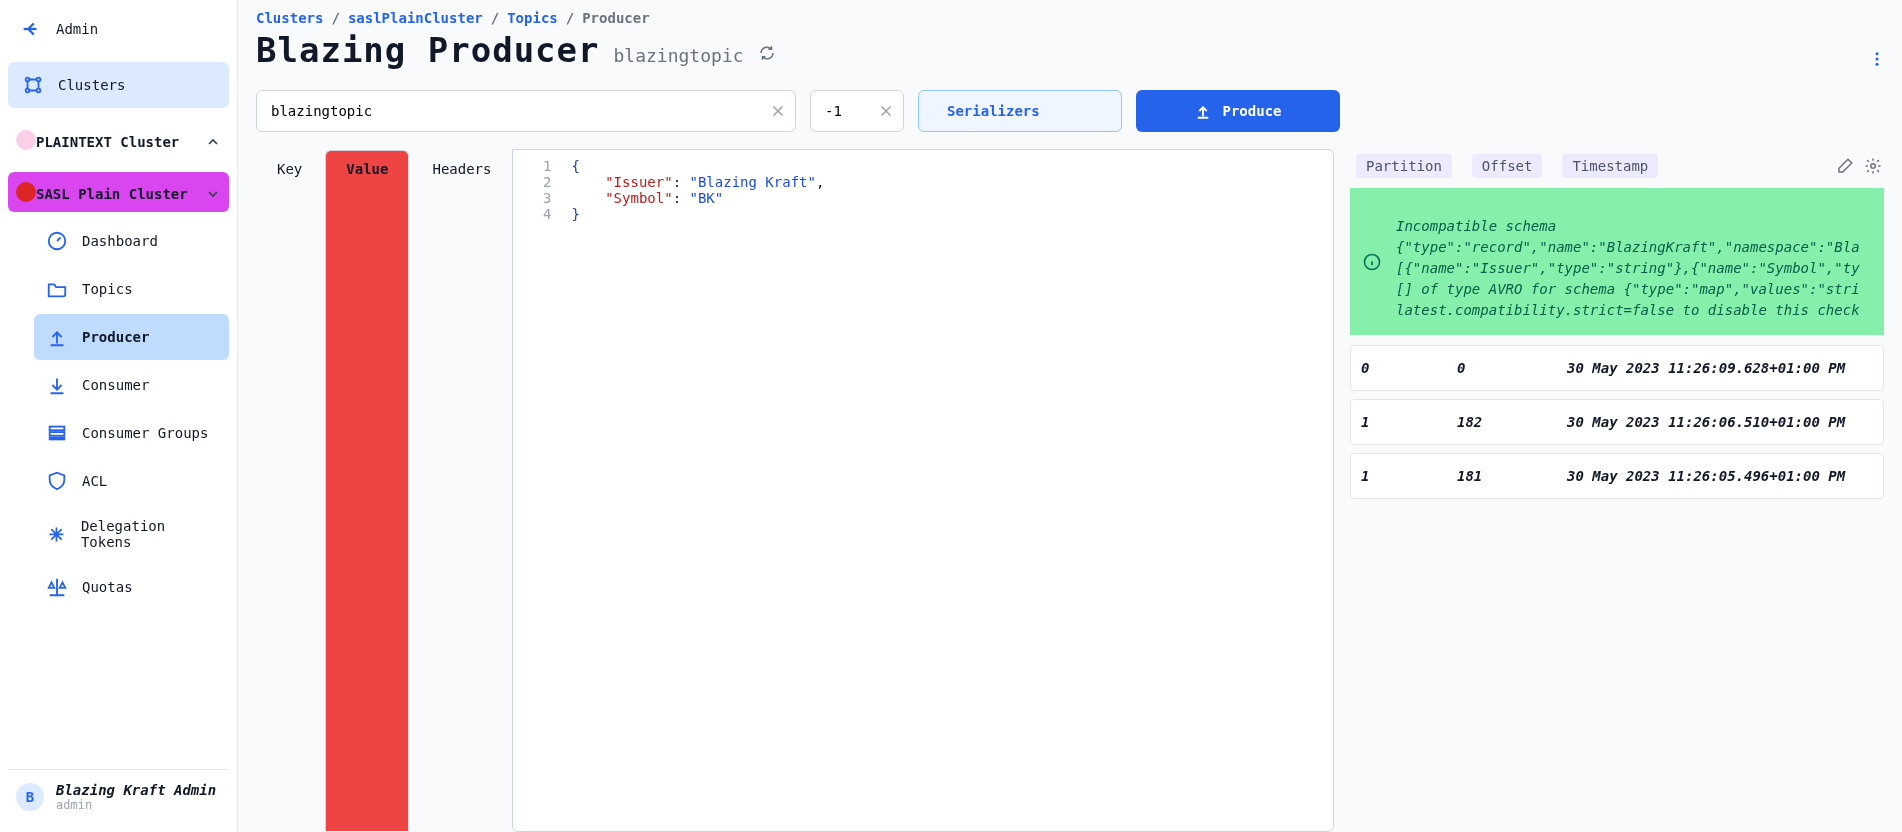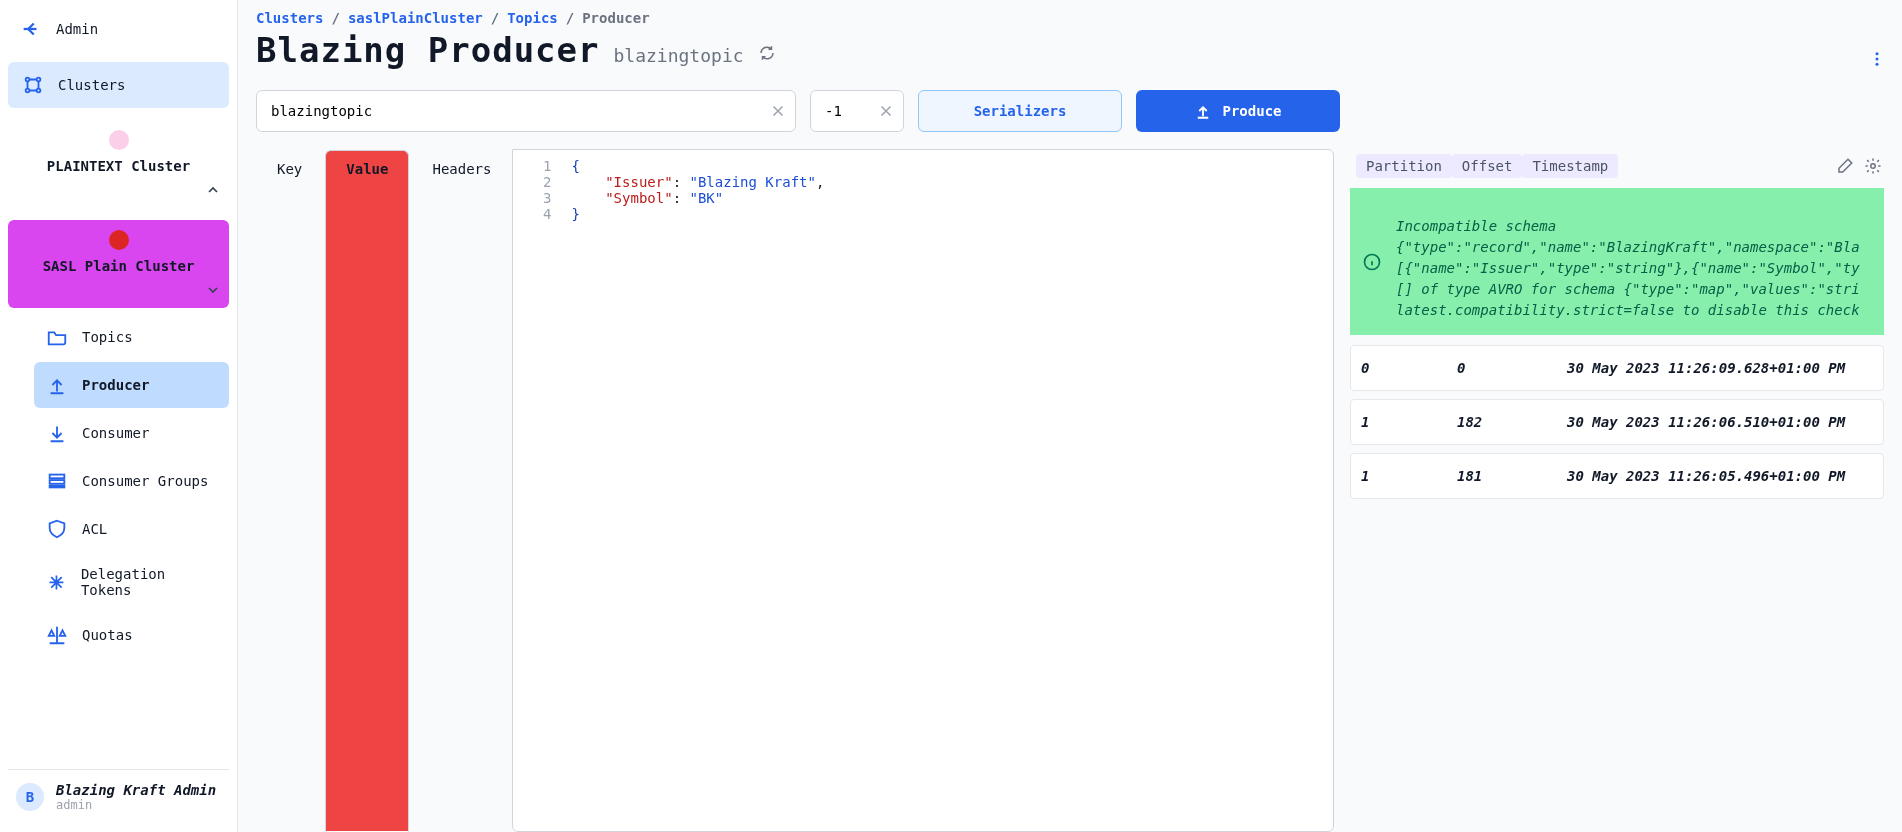--- a/index.html
+++ b/index.html
@@ -44,27 +44,26 @@
   border-radius: 6px;
   cursor: pointer;
 }
 .clusters-icon {
   width: 22px; height: 22px;
   color: #2563eb;
 }
 .cluster-item {
   margin-top: 12px;
   display: flex;
-  align-items: center;
-  gap: 8px;
+  align-items: flex-end;
+  gap: 0;
   padding: 10px 8px;
   border-radius: 6px;
   cursor: pointer;
   font-weight: 600;
-  flex-direction: column;
 }
 .cluster-item.active { background: #d946ef; }
 .dot { width: 20px; height: 20px; border-radius: 50%; flex: none; }
 .dot.pink { background: #fbcfe8; }
 .dot.red { background: #dc2626; }
 .chevron { margin-left: auto; width: 16px; height: 16px; color: #374151; }
 .nav-list { margin-top: 6px; padding-left: 26px; display: flex; flex-direction: column; gap: 2px; }
 .nav-item {
   display: flex; align-items: center; gap: 14px;
   padding: 12px 12px;
@@ -132,21 +131,21 @@
   position: absolute; right: 8px; top: 50%; transform: translateY(-50%);
   color: #9ca3af; cursor: pointer; width: 18px; height: 18px;
 }
 .topic-input { width: 540px; }
 .partition-input { width: 94px; }
 .btn {
   height: 42px; border-radius: 6px; padding: 0 28px;
   font: inherit; font-weight: 700; cursor: pointer;
   border: 1px solid transparent; display: inline-flex; align-items: center; gap: 10px;
 }
-.btn-outline { background: #eff6ff; border-color: #93c5fd; color: #2563eb; width: 204px; justify-content:center;}
+.btn-outline { background: #eff6ff; border-color: #93c5fd; color: #2563eb; width: 204px; }
 .btn-primary { background: #2563eb; color: #fff; width: 204px; justify-content:center;}
 .btn-primary svg { width: 18px; height: 18px; }
 
 .content-row {
   margin-top: 18px;
   display: flex; gap: 16px; flex: 1; min-height: 0;
 }
 .editor-col { flex: 1; min-width: 0; display: flex; flex-direction: row; }
 .tabs { display: flex; gap: 2px; }
 .tab {
@@ -169,21 +168,21 @@
   color: #9ca3af; user-select: none;
 }
 .code { padding: 8px 10px; flex: 1; white-space: pre; }
 .tok-brace { color: #1e40af; }
 .tok-key { color: #b91c1c; }
 .tok-str { color: #1d4ed8; }
 .tok-punc { color: #111827; }
 
 .results-col { width: 534px; display: flex; flex-direction: column; }
 .results-header {
-  display: flex; align-items: center; padding: 4px 2px 10px 6px;
+  display: flex; align-items: center; gap: 20px; padding: 4px 2px 10px 6px;
   color: #374151;
 }
 .pill { background: #ede9fe; color: #4b5563; padding: 4px 10px; border-radius: 4px; font-weight: 500;}
 .header-actions { margin-left: auto; display: flex; gap: 10px; color: #6b7280; }
 .header-actions svg { width: 18px; height: 18px; cursor: pointer; }
 .error-box {
   background: #86efac;
   border-radius: 0;
   padding: 28px 14px 14px 46px;
   position: relative;
@@ -248,20 +247,29 @@
     <span class="dot red"></span>
     <span>SASL Plain Cluster</span>
     <span class="chevron">
       <svg viewBox="0 0 24 24" fill="none" stroke="currentColor" stroke-width="2.5">
           <path d="M6 9l6 6 6-6"></path>
         </svg>
     </span>
   </div>
 
   <div class="nav-list">
+    <div class="nav-item">
+      <span class="nav-icon">
+          <svg viewBox="0 0 24 24" fill="none" stroke="currentColor" stroke-width="2">
+            <circle cx="12" cy="12" r="9"></circle>
+            <path d="M12 12l4-4"></path>
+          </svg>
+        </span>
+      <span>Dashboard</span>
+    </div>
     <div class="nav-item">
       <span class="nav-icon">
           <svg viewBox="0 0 24 24" fill="none" stroke="currentColor" stroke-width="2">
             <path d="M3 7h6l2 3h10v8a2 2 0 01-2 2H3z"></path>
           </svg>
         </span>
       <span>Topics</span>
     </div>
     <div class="nav-item active">
       <span class="nav-icon">

